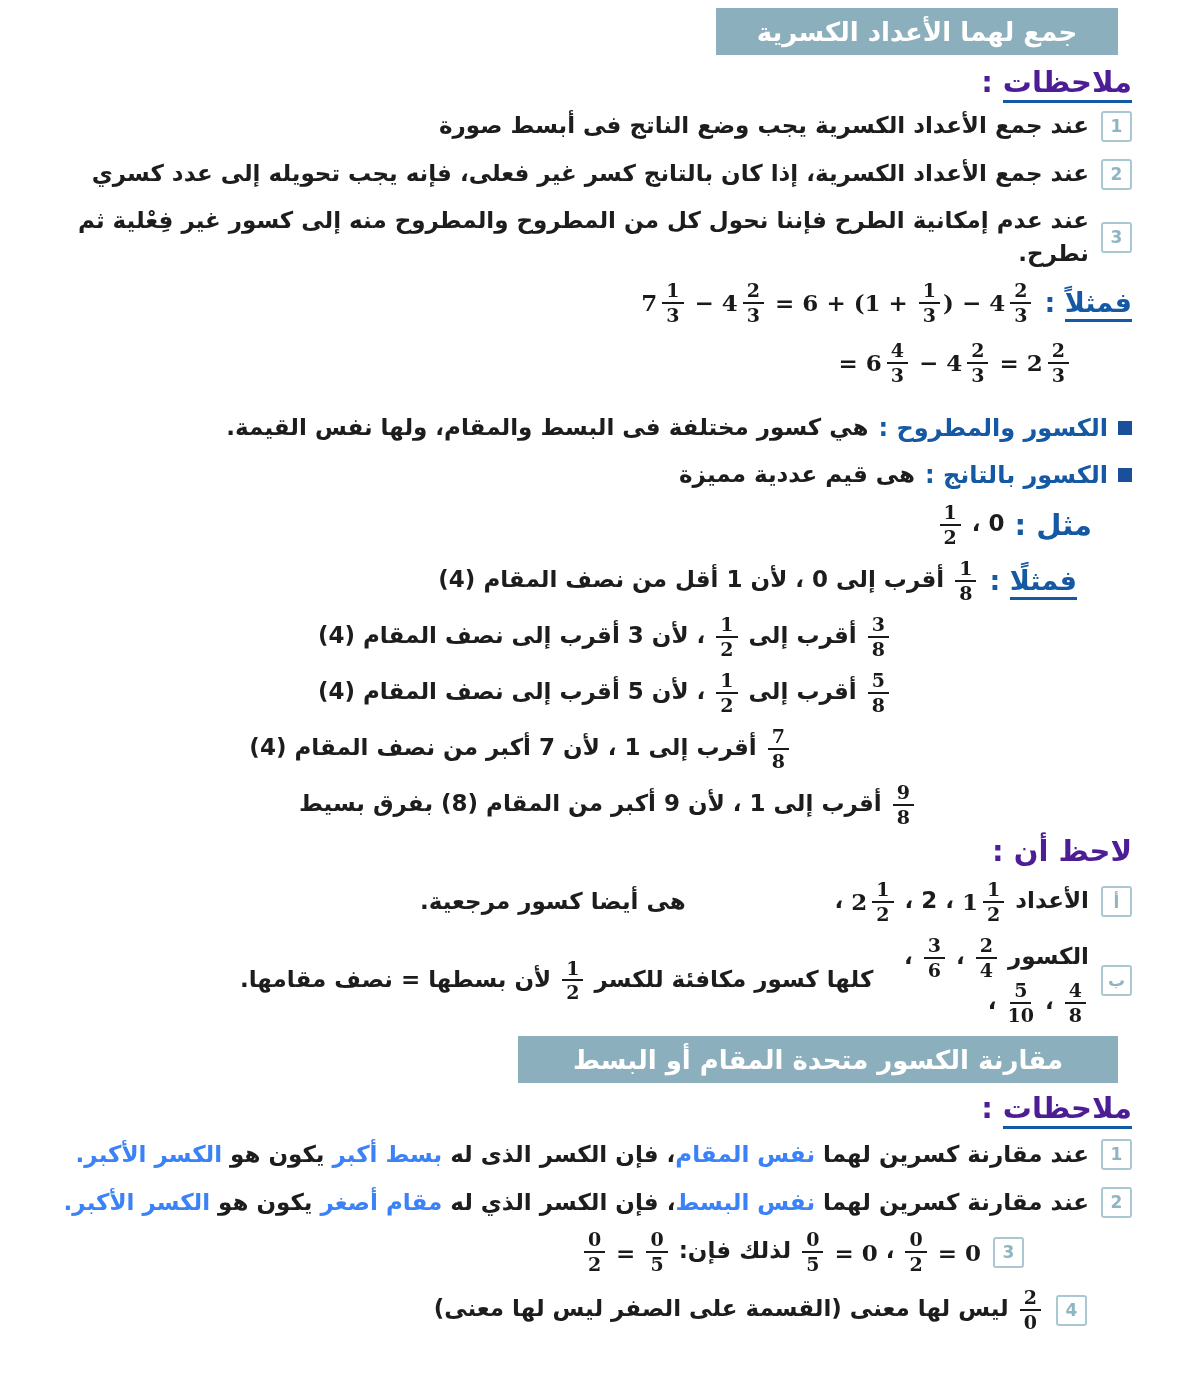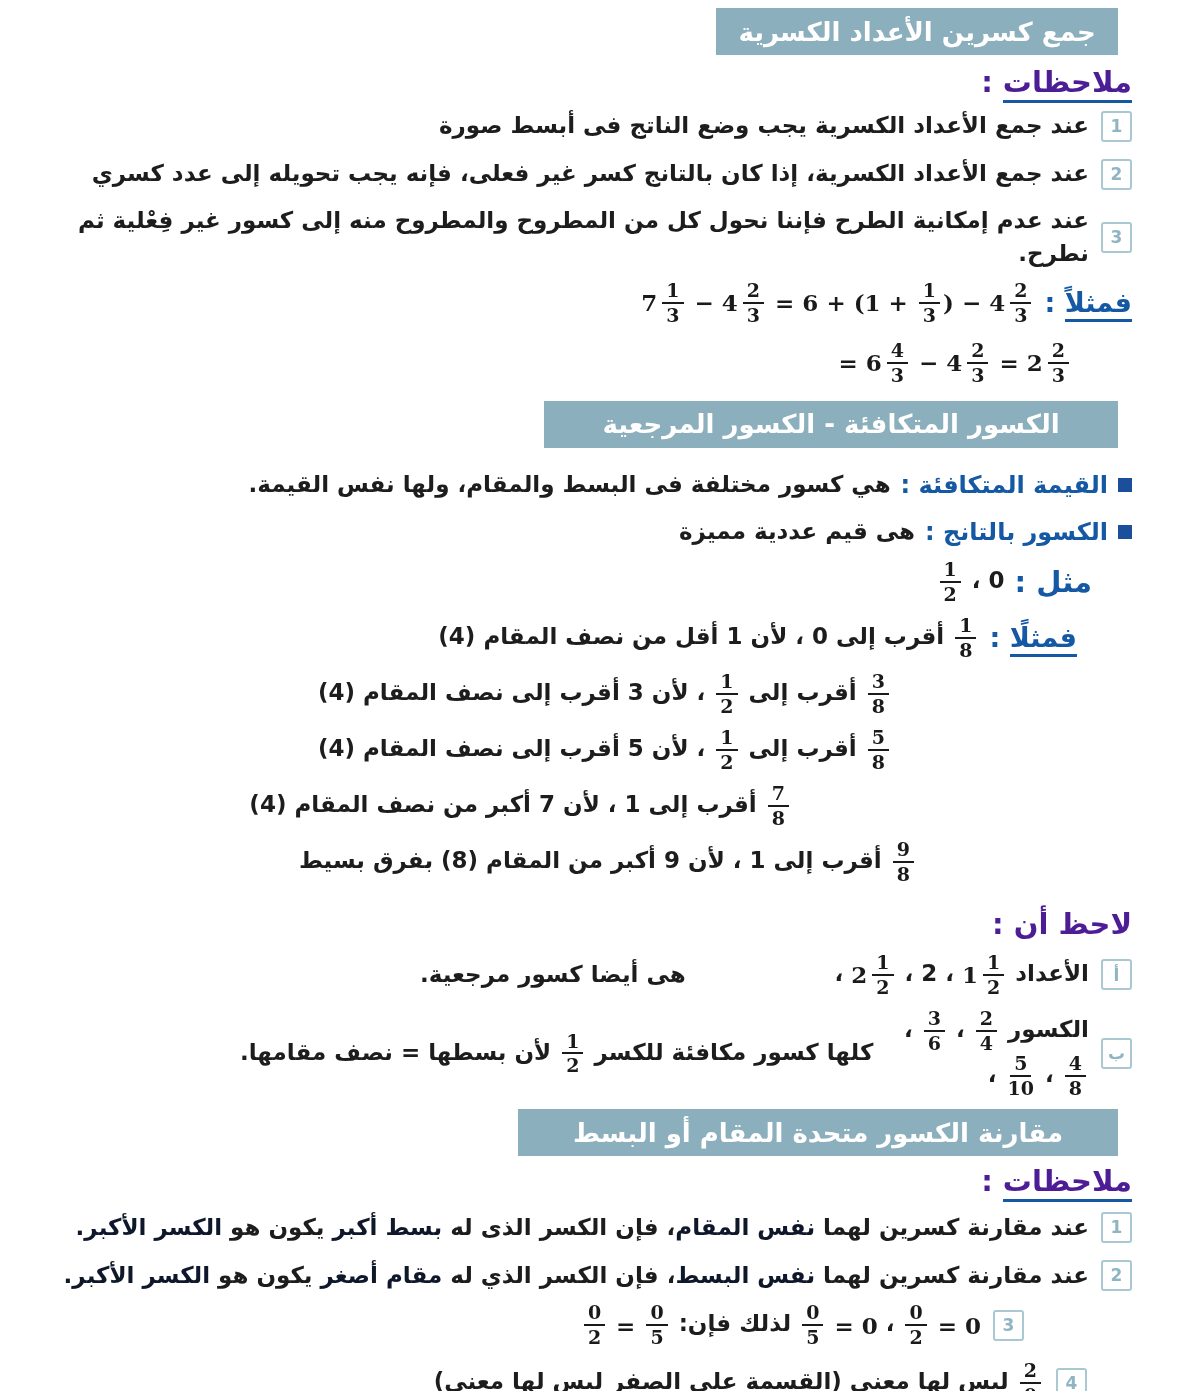--- a/index.html
+++ b/index.html
@@ -27,21 +27,21 @@
   .numbox {
     width: 31px; height: 31px; flex: none; border: 2px solid #A9C8D2; border-radius: 3px;
     display: inline-flex; align-items: center; justify-content: center;
     color: #8FB5C2; font-size: 17px; font-weight: bold; background: #fff;
   }
 
   
   .note-row { display: flex; align-items: center; gap: 12px; font-size: 23px; font-weight: 600; color: #1d1d1d; }
   .nr { margin-top: 12px; min-height: 36px; }
   .note-text { line-height: 1.45; }
-  .blue { color: #0f172a; margin-top: 20px; }
+  .blue { color: #3b82f6; margin-top: 20px; }
 
   
   .frac {
     display: inline-flex; flex-direction: column; align-items: center;
     direction: ltr; unicode-bidi: isolate; vertical-align: middle;
     font-family: "DejaVu Serif", serif; font-weight: 600; font-size: 19px;
     line-height: 1.1; color: #1a1a1a; margin: 0 3px;
   }
   .frac .fnum { border-bottom: 2px solid #1a1a1a; padding: 0 4px 1px; }
   .frac .fden { padding-top: 1px; }
@@ -84,21 +84,21 @@
   
   .ind-n3 { margin-right: 108px; min-height: 56px; }
   .ind-n4 { margin-right: 45px; min-height: 56px; }
 </style>
 </head>
 <body>
 
 <div class="page">
 
   <section>
-    <div class="sec-header h1">جمع كسرين الأعداد الكسرية</div>
+    <div class="sec-header h1">جمع لهما الأعداد الكسرية</div>
 
     <div class="sec-label"><span class="u">ملاحظات</span><span> :</span></div>
 
     <div class="note-row nr" style="margin-top:6px">
       <span class="numbox">1</span>
       <span class="note-text"><span class="seg">عند جمع الأعداد الكسرية يجب وضع الناتج فى أبسط صورة</span></span>
     </div>
     <div class="note-row nr">
       <span class="numbox">2</span>
       <span class="note-text"><span class="seg">عند جمع الأعداد الكسرية، إذا كان بالتانج كسر غير فعلى، فإنه يجب تحويله إلى عدد كسري</span></span>
@@ -165,25 +165,24 @@
             <span class="frac">
               <span class="fnum">2</span>
               <span class="fden">3</span>
             </span>
           </span>
         </span>
     </div>
   </section>
 
   <section>
-    <div class="sec-header h2">الكسور المتكافئة - الكسور المرجعية</div>
 
     <div class="def-row d1">
       <span class="bullet-sq"></span>
-      <span class="def-label">القيمة المتكافئة :</span>
+      <span class="def-label">الكسور والمطروح :</span>
       <span class="note-text">هي كسور مختلفة فى البسط والمقام، ولها نفس القيمة.</span>
     </div>
     <div class="def-row d2">
       <span class="bullet-sq"></span>
       <span class="def-label">الكسور بالتانج :</span>
       <span class="note-text">هى قيم عددية مميزة</span>
     </div>
 
     <div class="frac-line ind-mesal" style="margin-top:6px">
       <span class="big-label mesal-size"><span>مثل</span><span> :</span></span>
@@ -224,21 +223,21 @@
             <span class="fden">8</span>
           </span><span class="seg">&nbsp;أقرب إلى 1 ، لأن 7 أكبر من نصف المقام (4)</span></span>
       </div>
     <div class="frac-line ind-c">
         <span class="note-text"><span class="frac">
             <span class="fnum">9</span>
             <span class="fden">8</span>
           </span><span class="seg">&nbsp;أقرب إلى 1 ، لأن 9 أكبر من المقام (8) بفرق بسيط</span></span>
       </div>
 
-    <div class="sec-label" style="margin-top:16px">لاحظ أن :</div>
+    <div class="sec-label" style="margin-top:0">لاحظ أن :</div>
 
     <div class="note-row split-row rowa">
       <span class="numbox">أ</span>
       <span class="note-text"><span class="seg">الأعداد&nbsp;</span><span class="mixed">
             <span>1</span>
             <span class="frac">
               <span class="fnum">1</span>
               <span class="fden">2</span>
             </span>
           </span><span class="seg">&nbsp;، 2 ،&nbsp;</span><span class="mixed">

